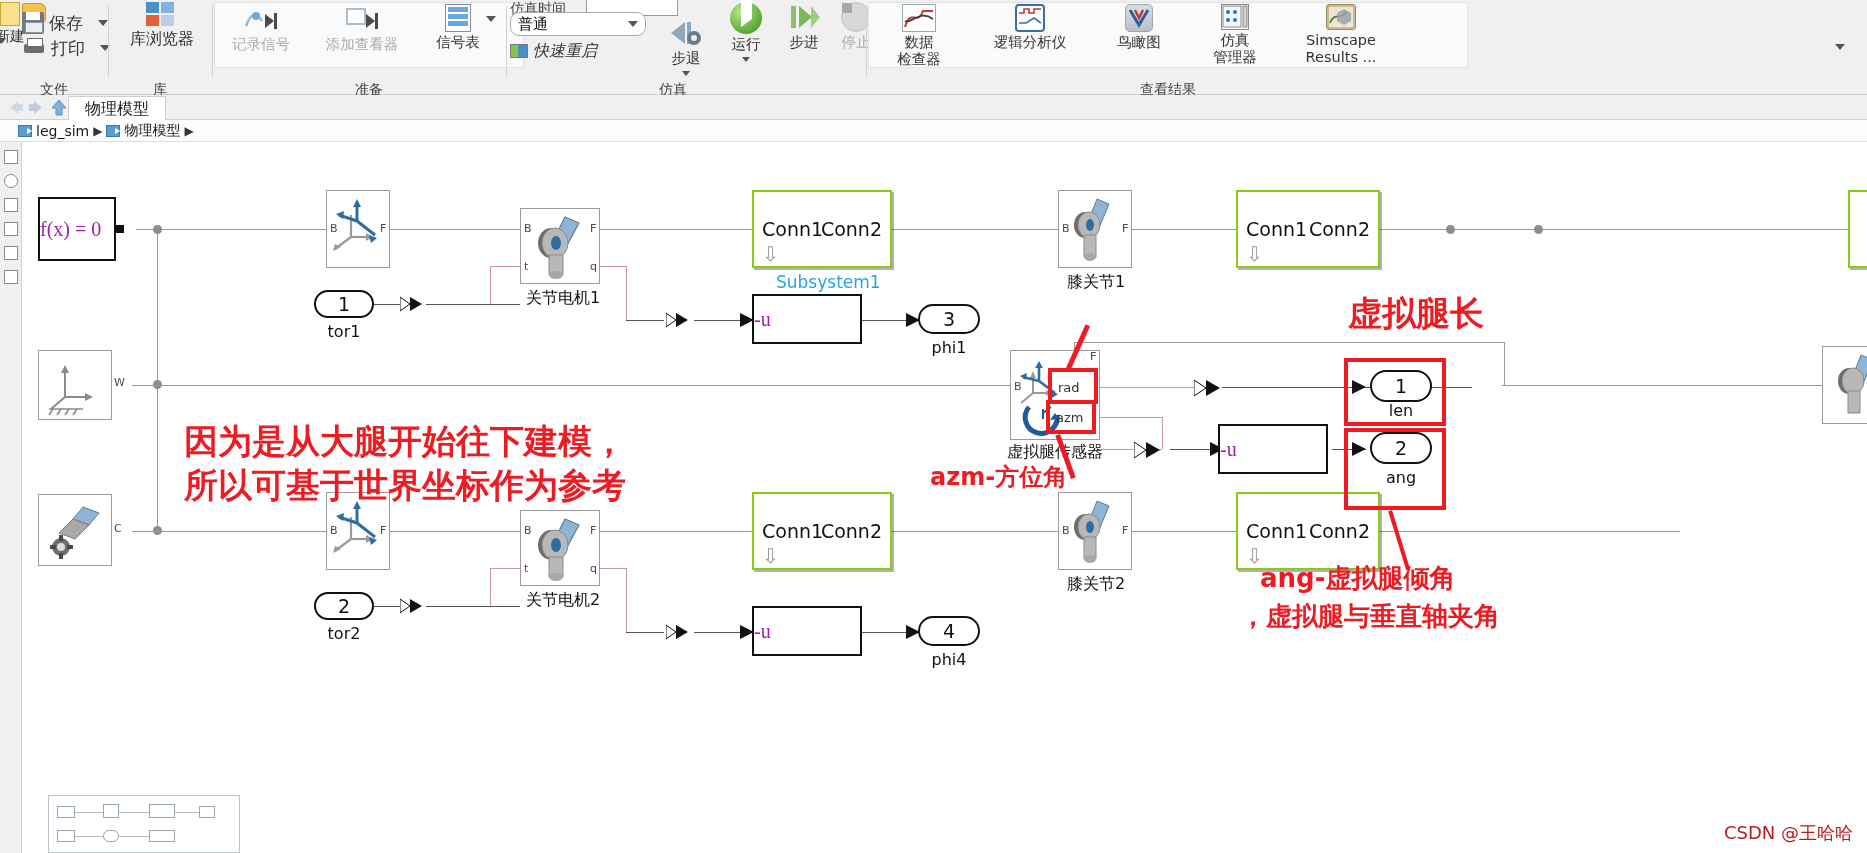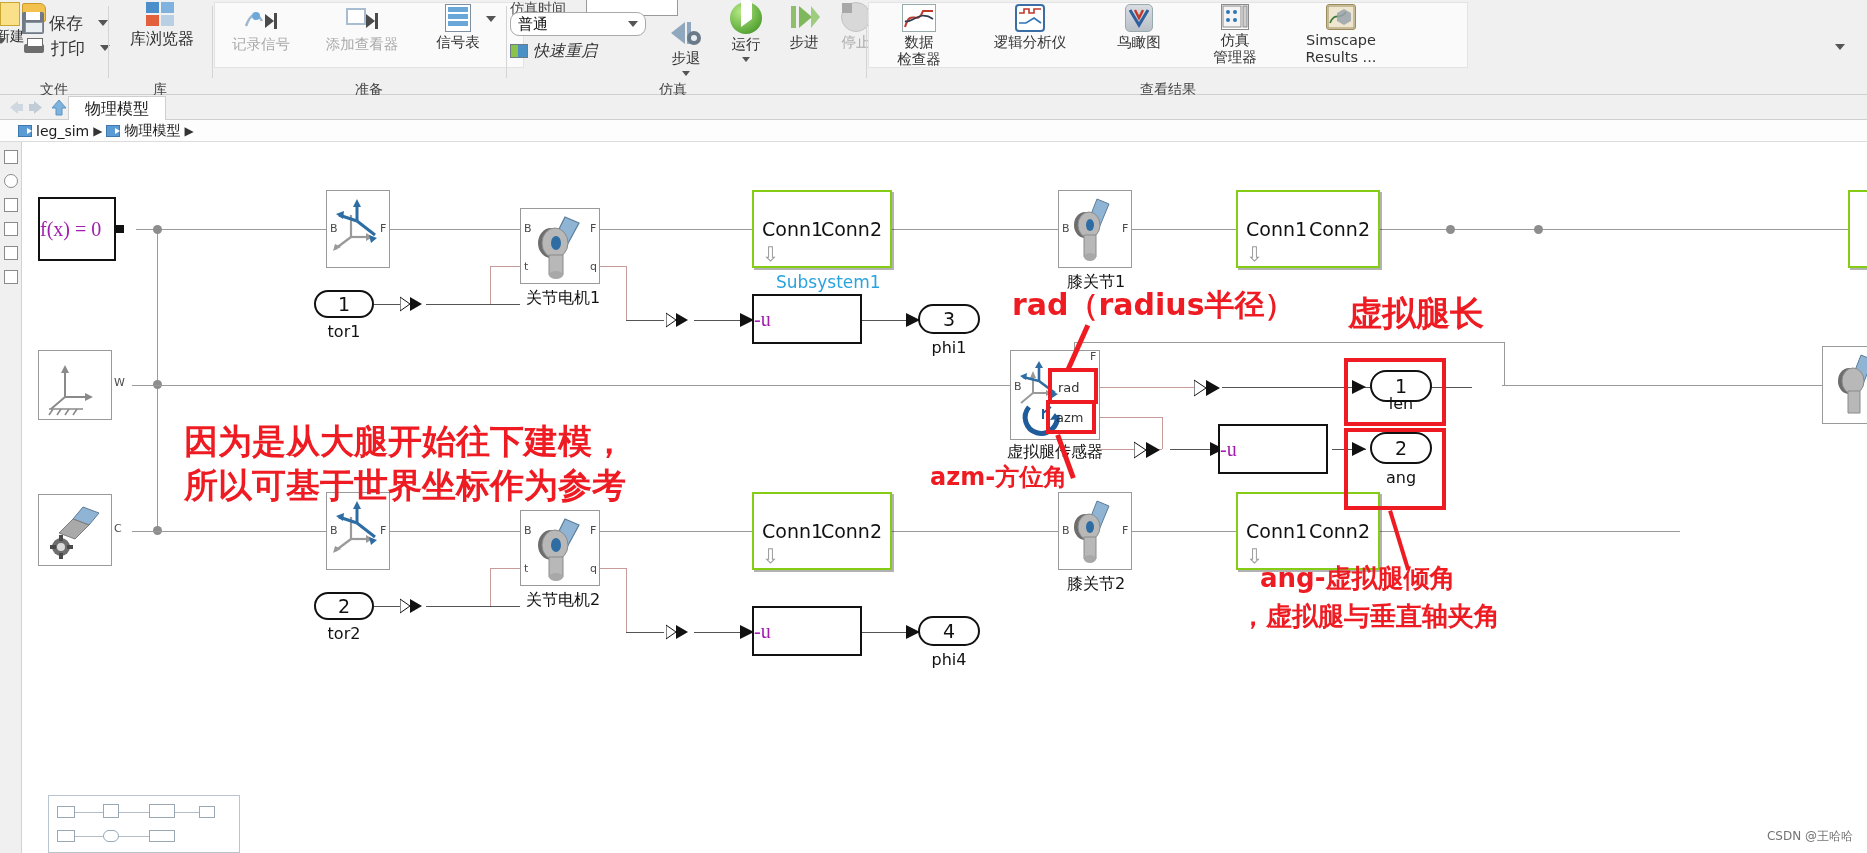--- a/index.html
+++ b/index.html
@@ -152,21 +152,21 @@
     position:absolute; color:#ee1c22; font-weight:bold;
     font-family:"DejaVu Sans",sans-serif; white-space:nowrap; line-height:1.25;
   }
   .redbox { position:absolute; border:4px solid #ee1c22; }
   .redline { position:absolute; background:#ee1c22; transform-origin: 0 0; }
 
   .subsys-lbl {
     position:absolute; font-size:17px; color:#29a3e0; font-family:"DejaVu Sans",sans-serif;
   }
   .watermark {
-    position:absolute; right:14px; bottom:8px; font-size:12px; color:#737373;
+    position:absolute; right:14px; bottom:8px; font-size:18px; color:#b91c1c;
     font-family:"DejaVu Sans",sans-serif;
   }
   .minimap {
     position:absolute; left:26px; bottom:0; width:192px; height:58px;
     background:#fff; border:1px solid #b8c4d0;
   }
   .mm-blk { position:absolute; border:1px solid #9aa7b4; background:#fff; }
   .mm-line { position:absolute; background:#b3bdc7; height:1px; }
 </style>
 </head>
@@ -697,21 +697,21 @@
     <div class="blk-label" style="left:896px;top:196px;width:62px;">phi1</div>
 
     <div class="pill" style="left:896px;top:474px;width:62px;height:30px;">
       <span>4</span>
     </div>
     <div class="blk-label" style="left:896px;top:508px;width:62px;">phi4</div>
 
     <div class="pill" style="left:1348px;top:228px;width:62px;height:32px;">
       <span>1</span>
     </div>
-    <div class="blk-label" style="left:1348px;top:252px;width:62px;">len</div>
+    <div class="blk-label" style="left:1348px;top:259px;width:62px;">len</div>
 
     <div class="pill" style="left:1348px;top:290px;width:62px;height:32px;">
       <span>2</span>
     </div>
     <div class="blk-label" style="left:1348px;top:326px;width:62px;">ang</div>
 
     <div class="conn-blk" style="left:730px;top:48px;width:140px;height:78px;">
       <span class="conn-txt" style="left:8px;top:26px;">Conn1</span>
       <span class="conn-txt" style="right:8px;top:26px;">Conn2</span>
       <span class="dn-arrow" style="left:8px;top:52px;">⇩</span>
@@ -802,21 +802,20 @@
     <div class="port-lbl" style="left:1036px;top:238px;font-size:13px;color:#333;">rad</div>
     <div class="port-lbl" style="left:1034px;top:268px;font-size:13px;color:#333;">azm</div>
     <div class="blk-label" style="left:968px;top:300px;width:130px;">虚拟腿传感器</div>
 
     <div class="redbox" style="left:1026px;top:226px;width:50px;height:36px;"></div>
     <div class="redbox" style="left:1024px;top:258px;width:50px;height:34px;"></div>
 
     <div class="redline" style="left:1044px;top:226px;width:48px;height:5px;transform:rotate(-66deg);transform-origin:0 0;"></div>
     <div class="redline" style="left:1038px;top:292px;width:46px;height:5px;transform:rotate(70deg);transform-origin:0 0;"></div>
 
-    <div class="ann" style="left:990px;top:144px;font-size:30px;">rad（radius半径）</div>
 
     <div class="ann" style="left:908px;top:320px;font-size:24px;">azm-方位角</div>
 
     <div class="ann" style="left:1326px;top:150px;font-size:34px;">虚拟腿长</div>
     <div class="redbox" style="left:1322px;top:216px;width:102px;height:68px;"></div>
     <div class="redbox" style="left:1322px;top:286px;width:102px;height:82px;"></div>
     <div class="redline" style="left:1370px;top:368px;width:62px;height:4px;transform:rotate(73deg);transform-origin:0 0;"></div>
 
     <div class="ann" style="left:1238px;top:420px;font-size:26px;">ang-虚拟腿倾角</div>
     <div class="ann" style="left:1218px;top:458px;font-size:26px;">，虚拟腿与垂直轴夹角</div>

